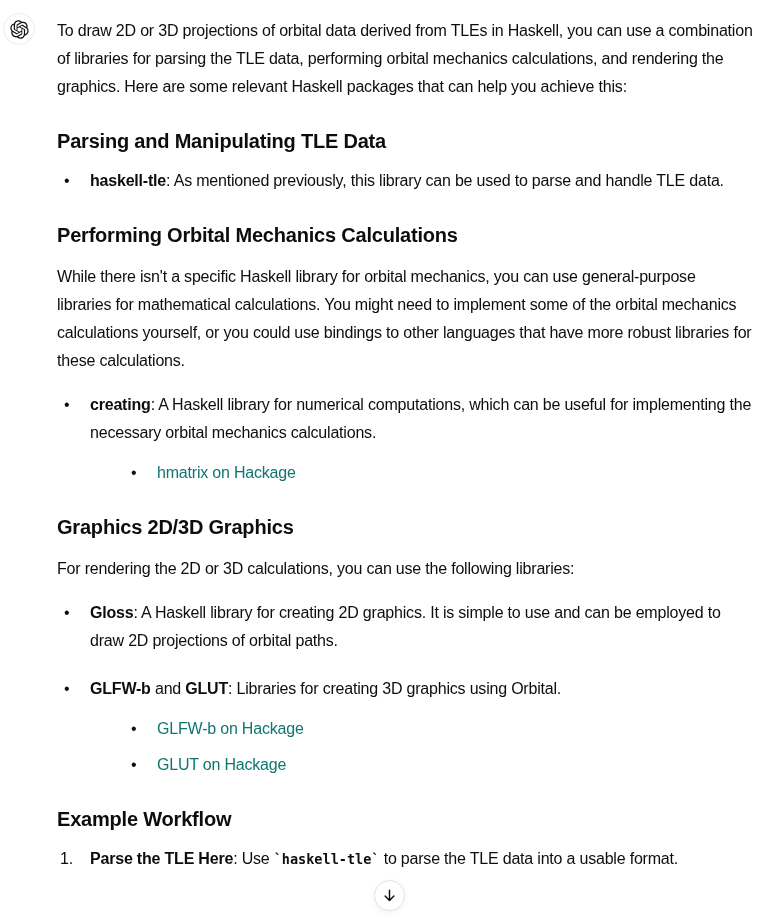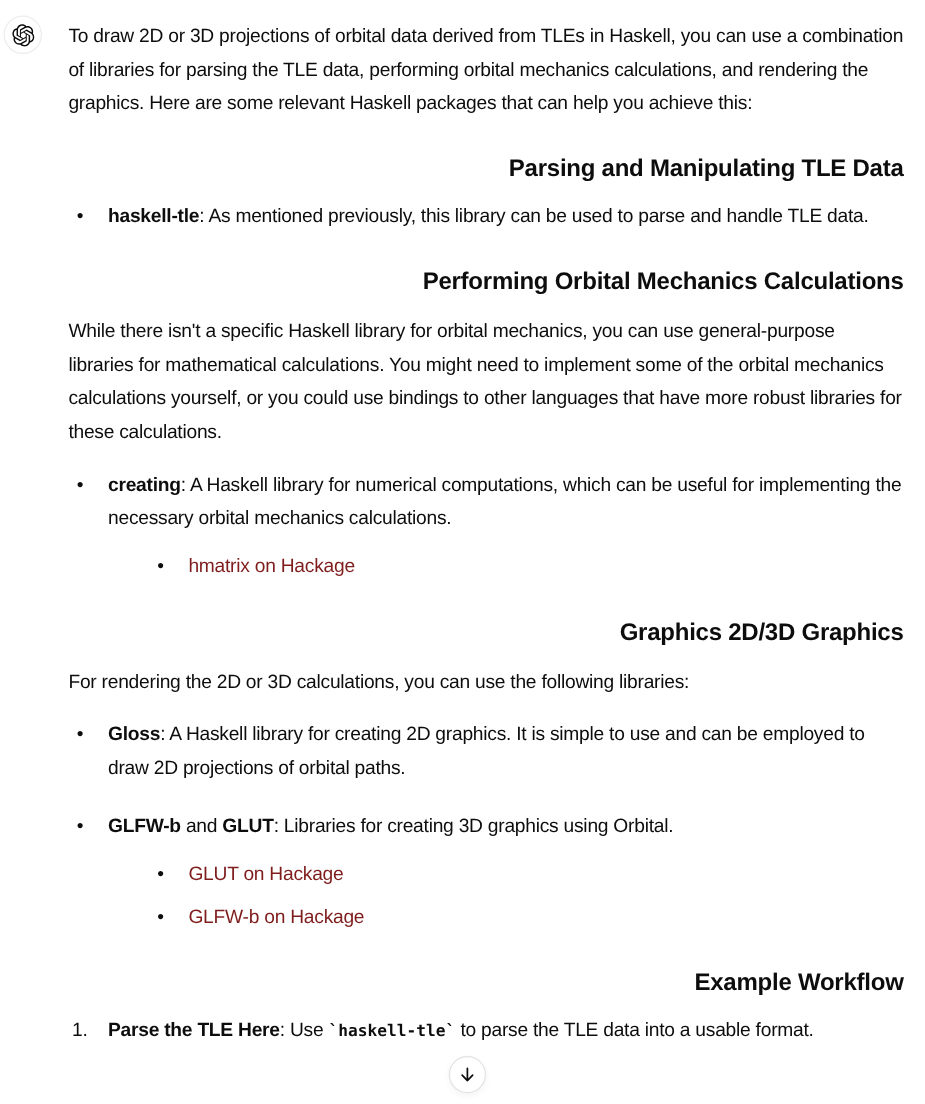--- a/index.html
+++ b/index.html
@@ -43,21 +43,20 @@
     letter-spacing: -0.2px;
   }
   .content p { margin: 14px 0 16px; }
   .content p.intro { margin-top: 14px; }
   h3 {
     font-size: 20px;
     line-height: 28px;
     font-weight: 700;
     margin: 26px 0 12px;
     letter-spacing: -0.2px;
-    text-align: right;
   }
   ul, ol {
     list-style: none;
     margin: 0 0 16px;
     padding: 0;
   }
   li {
     position: relative;
     padding-left: 33px;
     margin: 0 0 20px;
@@ -74,21 +73,21 @@
   ul ul li { margin: 0 0 8px; }
   ol li::before { content: none; }
   ol li { padding-left: 33px; }
   .num {
     position: absolute;
     left: 3px;
     top: 0;
   }
   b, strong { font-weight: 700; }
   a.hackage-link {
-    color: #7f1d1d;
+    color: #0f766e;
     text-decoration: none;
     cursor: pointer;
   }
   code {
     font-family: "DejaVu Sans Mono", monospace;
     font-size: 13.5px;
     font-weight: 600;
     letter-spacing: 0;
   }
   .scroll-btn {
@@ -141,22 +140,22 @@
       </li>
     </ul>
 
     <h3>Graphics 2D/3D Graphics</h3>
     <p>For rendering the 2D or 3D calculations, you can use the following libraries:</p>
     <ul>
       <li><strong>Gloss</strong><span>: A Haskell library for creating 2D graphics. It is simple to use and can be employed to draw 2D projections of orbital paths.</span>
       </li>
       <li><strong>GLFW-b</strong><span> and </span><strong>GLUT</strong><span>: Libraries for creating 3D graphics using Orbital.</span>
         <ul>
+          <li><a class="hackage-link">GLFW-b on Hackage</a></li>
           <li><a class="hackage-link">GLUT on Hackage</a></li>
-          <li><a class="hackage-link">GLFW-b on Hackage</a></li>
         </ul>
       </li>
     </ul>
 
     <h3>Example Workflow</h3>
     <ol>
       <li><span class="num">1.</span><strong>Parse the TLE Here</strong><span>: Use </span><code>`haskell-tle`</code><span> to parse the TLE data into a usable format.</span></li>
     </ol>
 
   </div>

